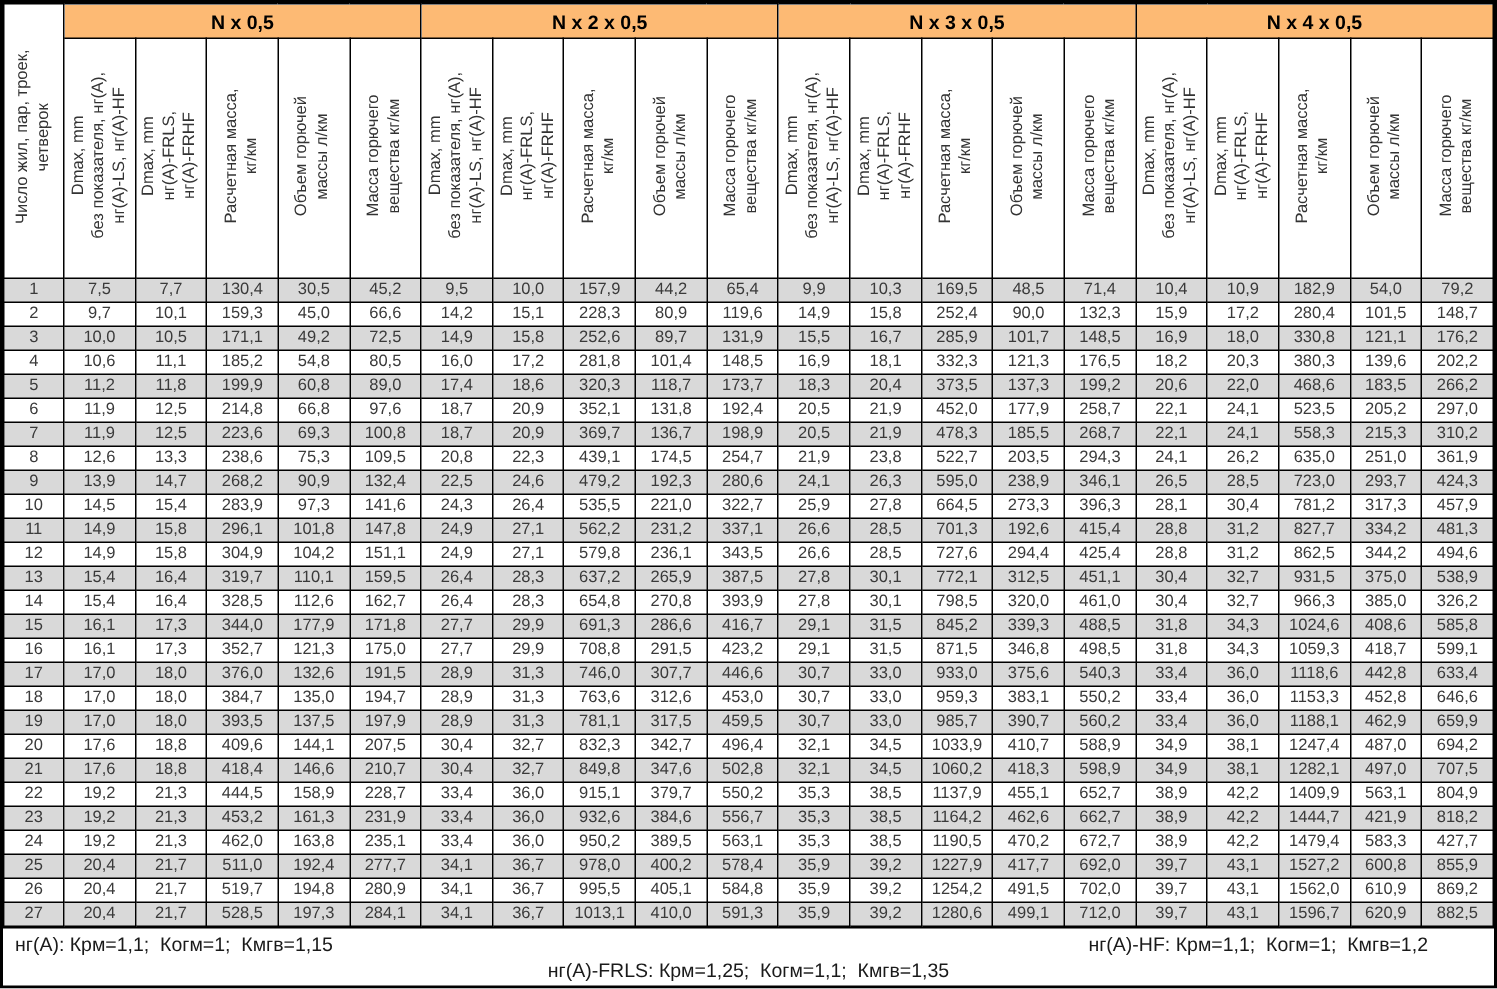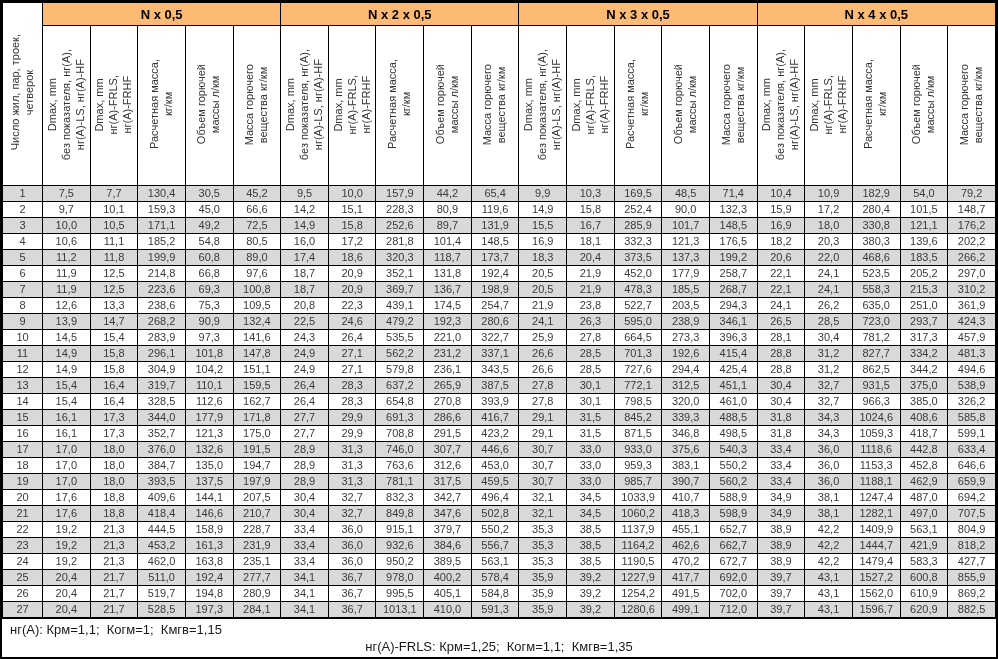--- a/index.html
+++ b/index.html
@@ -738,18 +738,19 @@
           <td>43,1</td>
           <td>1596,7</td>
           <td>620,9</td>
           <td>882,5</td>
         </tr>
       </tbody>
   </table>
   <div class="footer">
     <div class="footer-line footer-line-1">
         <span class="footer-note">нг(А): Крм=1,1;  Когм=1;  Кмгв=1,15</span>
+        <span class="footer-note">нг(А)-HF: Крм=1,1;  Когм=1;  Кмгв=1,2</span>
       </div>
     <div class="footer-line footer-line-2">
         <span class="footer-note">нг(А)-FRLS: Крм=1,25;  Когм=1,1;  Кмгв=1,35</span>
       </div>
   </div>
 </div>
 
 </body></html>

